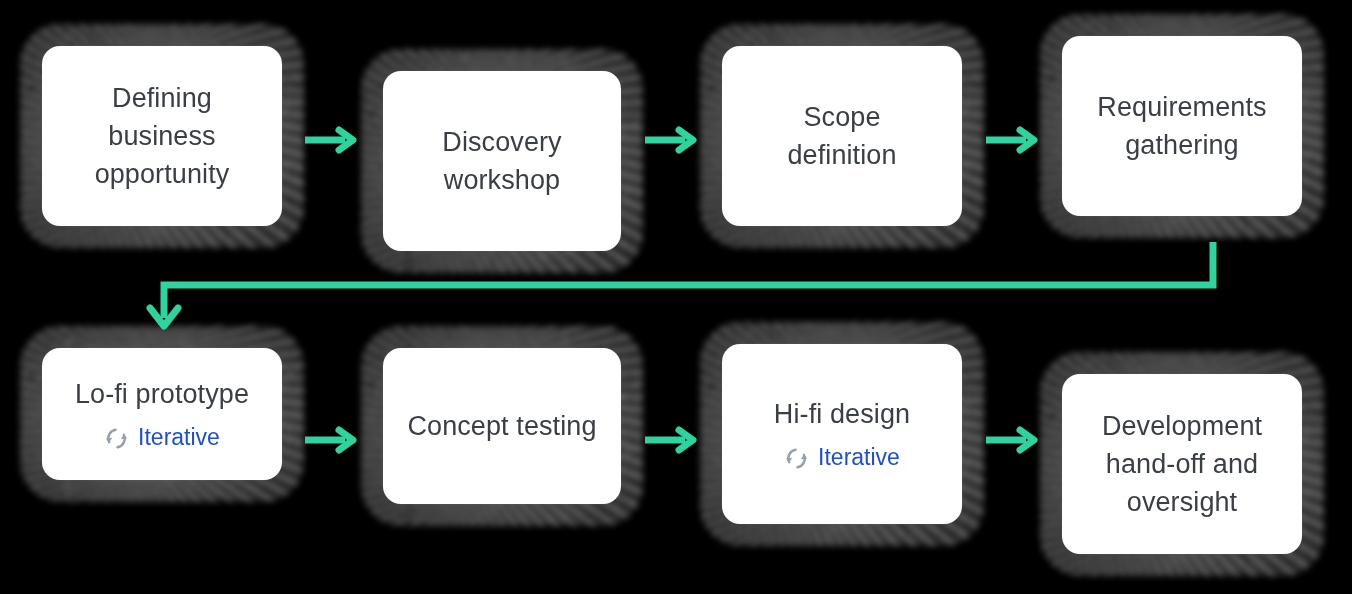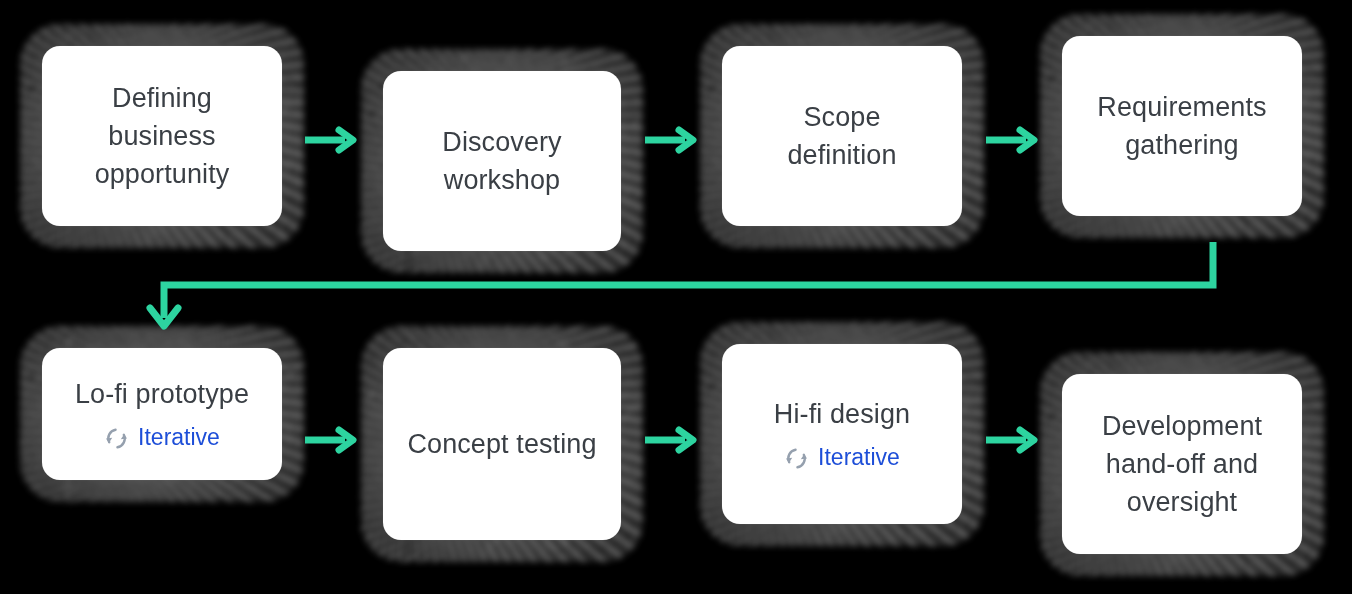--- a/index.html
+++ b/index.html
@@ -182,21 +182,21 @@
     </div>
   </div>
 
   <div class="arrow-h" style="left:303px; top:426px; width:58px; height:28px;">
     <svg width="58" height="28" viewBox="0 0 58 28">
       <path d="M2 14 H42" stroke="#2DD4A0" stroke-width="7" stroke-linecap="butt" fill="none"></path>
       <path d="M36 4 L50 14 L36 24" stroke="#2DD4A0" stroke-width="7" stroke-linecap="round" stroke-linejoin="round" fill="none"></path>
     </svg>
   </div>
 
-  <div class="card-wrap" style="left:383px; top:348px; width:238px; height:192px;padding-left:23px;">
+  <div class="card-wrap" style="left:383px; top:348px; width:238px; height:156px;padding-left:23px;">
     <div class="halo"></div>
     <div class="card">
       <div class="card-title">Concept testing</div>
     </div>
   </div>
 
   <div class="arrow-h" style="left:643px; top:426px; width:58px; height:28px;">
     <svg width="58" height="28" viewBox="0 0 58 28">
       <path d="M2 14 H42" stroke="#2DD4A0" stroke-width="7" stroke-linecap="butt" fill="none"></path>
       <path d="M36 4 L50 14 L36 24" stroke="#2DD4A0" stroke-width="7" stroke-linecap="round" stroke-linejoin="round" fill="none"></path>

